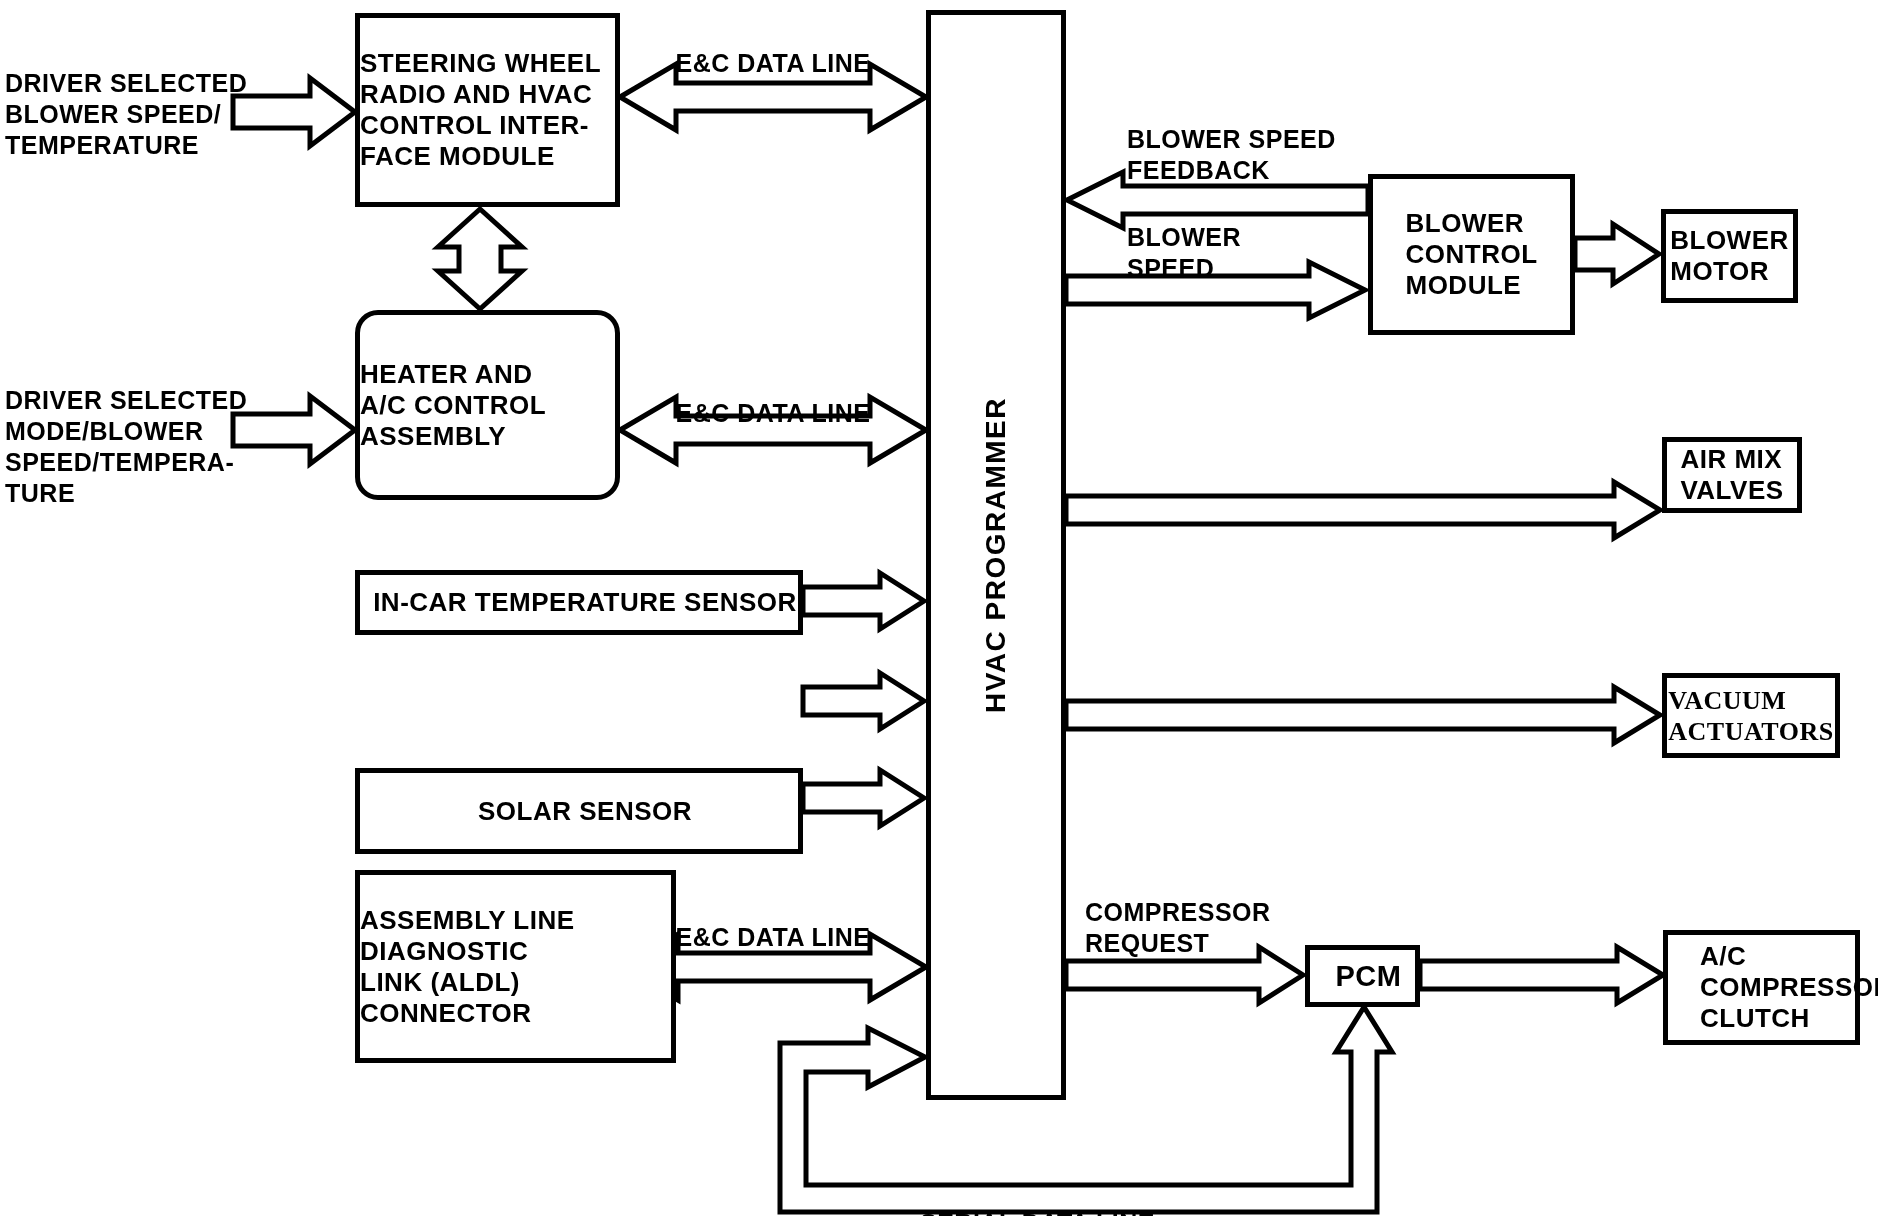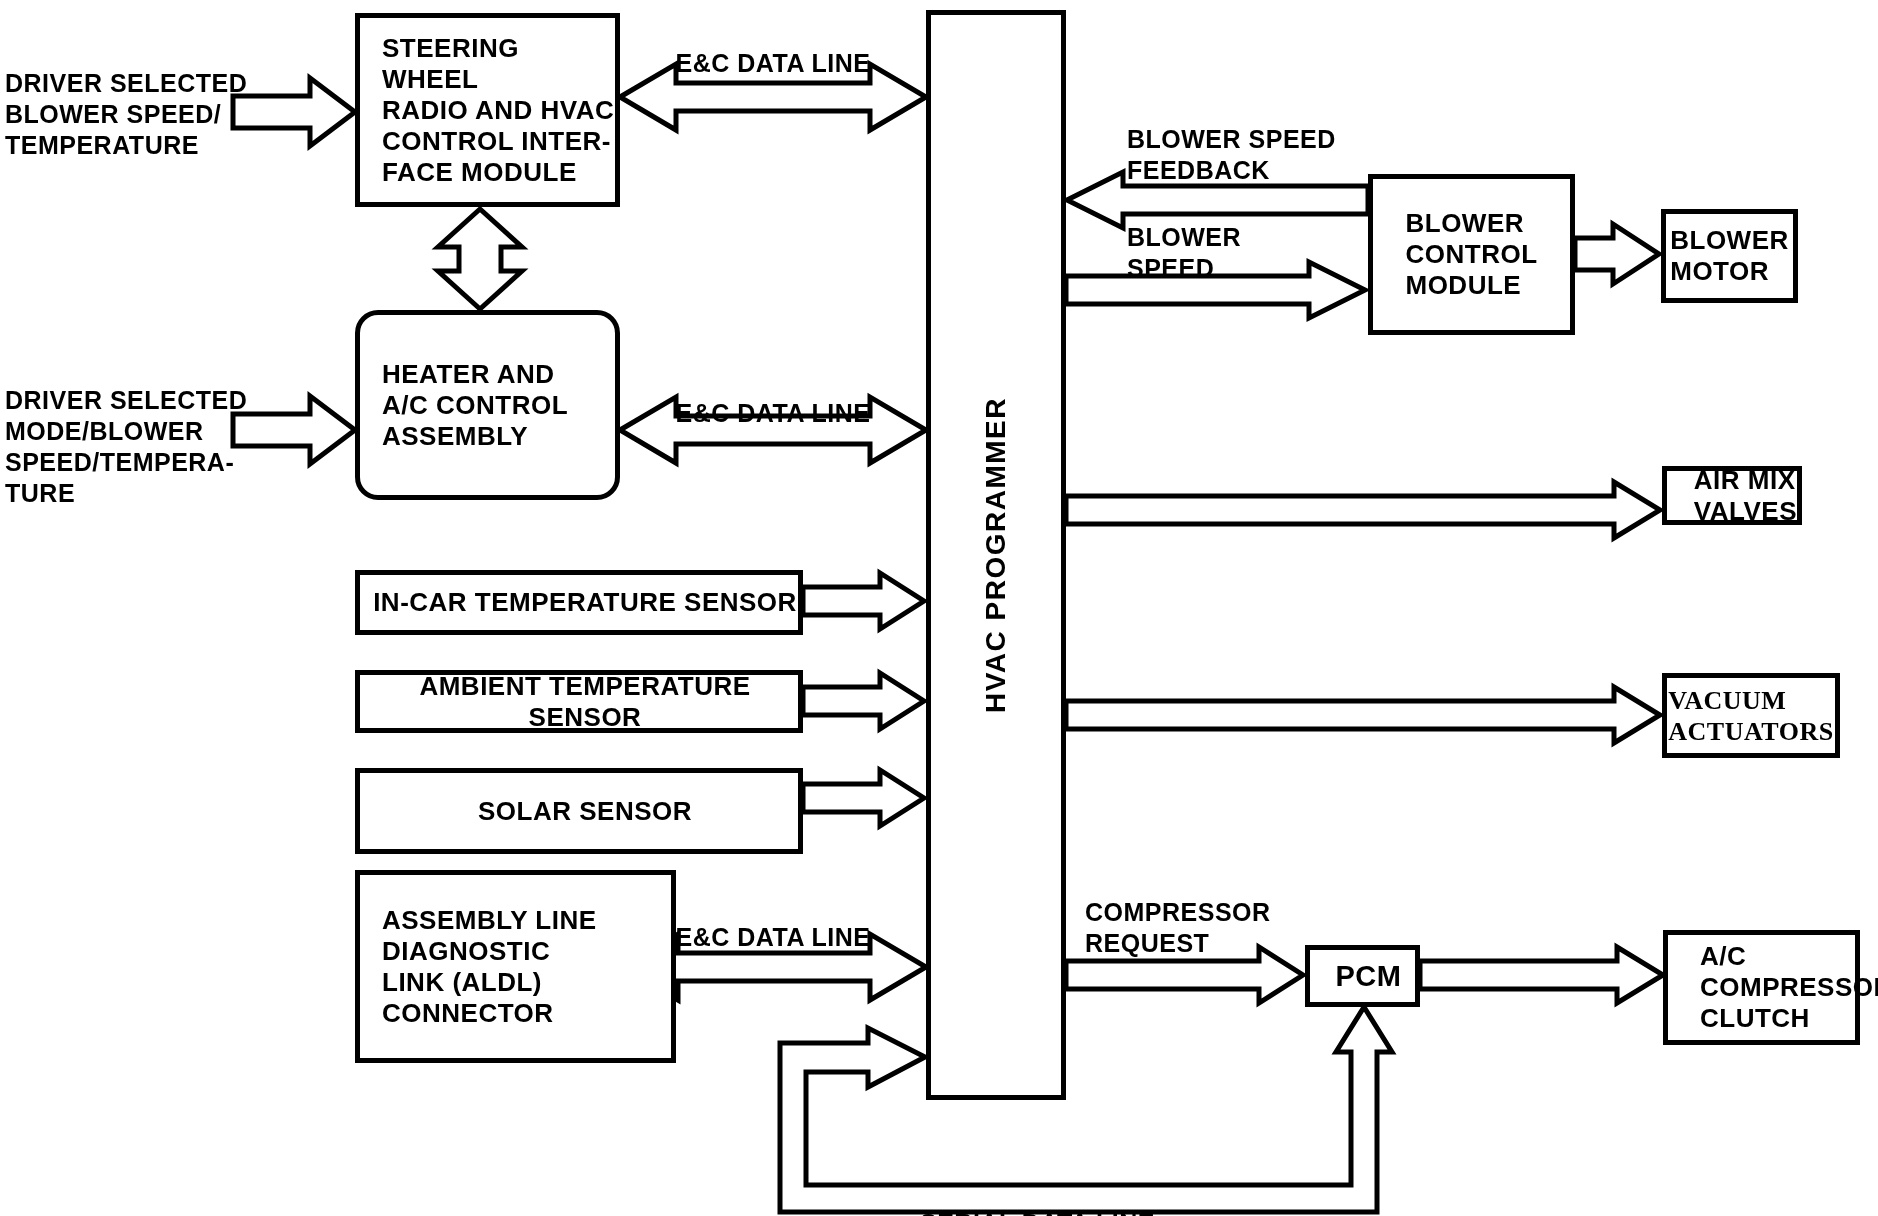--- a/index.html
+++ b/index.html
@@ -6,21 +6,21 @@
   #diagram{
     position:relative;width:1878px;height:1216px;background:#ffffff;
     font-family:"Liberation Sans",sans-serif;color:#000;overflow:hidden;
   }
   #wires{position:absolute;left:0;top:0;width:1878px;height:1216px;}
   .box{
     position:absolute;box-sizing:border-box;border:5px solid #000;background:#fff;
     display:flex;align-items:center;font-weight:bold;
   }
   .box .txt{white-space:pre-line;line-height:31px;font-size:26px;letter-spacing:.5px;text-align:left;}
-  .pad{padding-left:22px;}
+  .pad{}
   .ctr{justify-content:center;text-align:center;padding-left:12px;}
   .ctr .txt{text-align:center;}
   .cblk{justify-content:center;}
   .float-label{
     position:absolute;font-weight:bold;font-size:25px;line-height:31px;
     white-space:pre-line;letter-spacing:.5px;
   }
   
   #box-steering{left:355px;top:13px;width:265px;height:194px;}
   #box-heater{left:355px;top:310px;width:265px;height:190px;border-radius:23px;}
@@ -30,21 +30,21 @@
   #box-aldl{left:355px;top:870px;width:321px;height:193px;}
   
   #box-hvac{left:926px;top:10px;width:140px;height:1090px;}
   #box-hvac .vtxt{
     position:absolute;left:50%;top:50%;transform:translate(-50%,-50%) rotate(-90deg);
     white-space:nowrap;font-size:28px;font-weight:bold;letter-spacing:1.5px;
   }
   
   #box-bcm{left:1368px;top:174px;width:207px;height:161px;}
   #box-motor{left:1661px;top:209px;width:137px;height:94px;}
-  #box-airmix{left:1662px;top:466px;width:140px;height:59px;justify-content:flex-end;}
+  #box-airmix{left:1662px;top:437px;width:140px;height:76px;}
   #box-vacuum{left:1662px;top:673px;width:178px;height:85px;font-family:Liberation Serif, serif;}
   #box-pcm{left:1305px;top:945px;width:115px;height:62px;}
   #box-pcm .txt{font-size:29px;}
   #box-clutch{left:1663px;top:930px;width:197px;height:115px;}
   
   #lbl-driver1{left:5px;top:68px;width:300px;}
   #lbl-driver2{left:5px;top:385px;width:300px;}
   #lbl-ec1{left:648px;top:48px;width:250px;text-align:center;}
   #lbl-ec2{left:648px;top:398px;width:250px;text-align:center;}
   #lbl-ec3{left:648px;top:922px;width:250px;text-align:center;}
@@ -102,23 +102,20 @@
 FACE MODULE</span>
   </div>
   <div class="box" id="box-heater">
     <span class="txt pad">HEATER AND
 A/C CONTROL
 ASSEMBLY</span>
   </div>
   <div class="box ctr" id="box-incar">
     <span class="txt">IN-CAR TEMPERATURE SENSOR</span>
   </div>
-  <div class="box ctr" id="box-ambient">
-    <span class="txt">AMBIENT TEMPERATURE SENSOR</span>
-  </div>
   <div class="box ctr" id="box-solar">
     <span class="txt">SOLAR SENSOR</span>
   </div>
   <div class="box" id="box-aldl">
     <span class="txt pad">ASSEMBLY LINE
 DIAGNOSTIC
 LINK (ALDL)
 CONNECTOR</span>
   </div>
 

